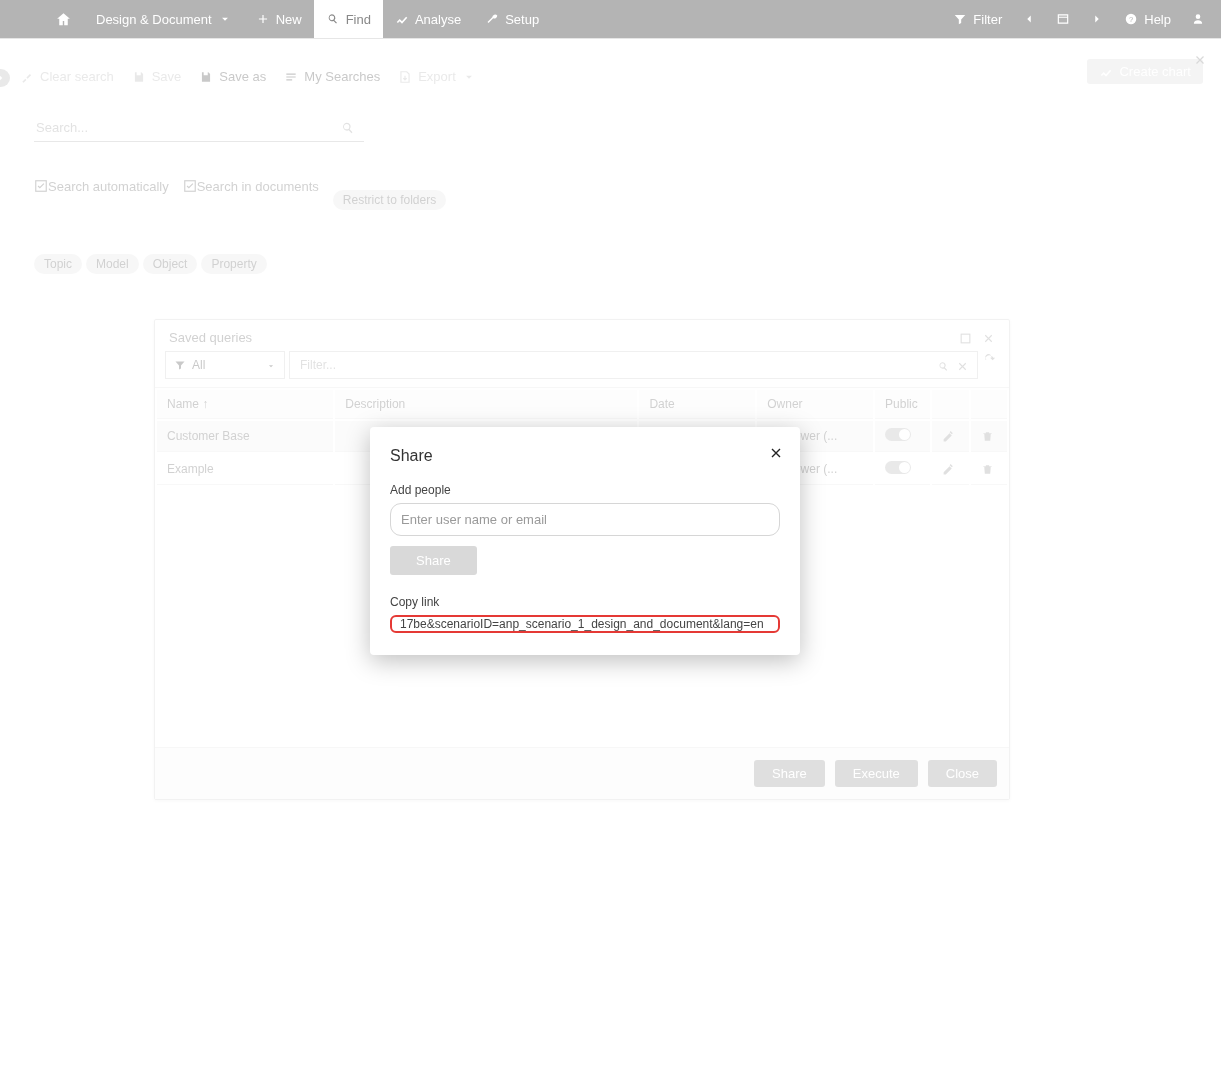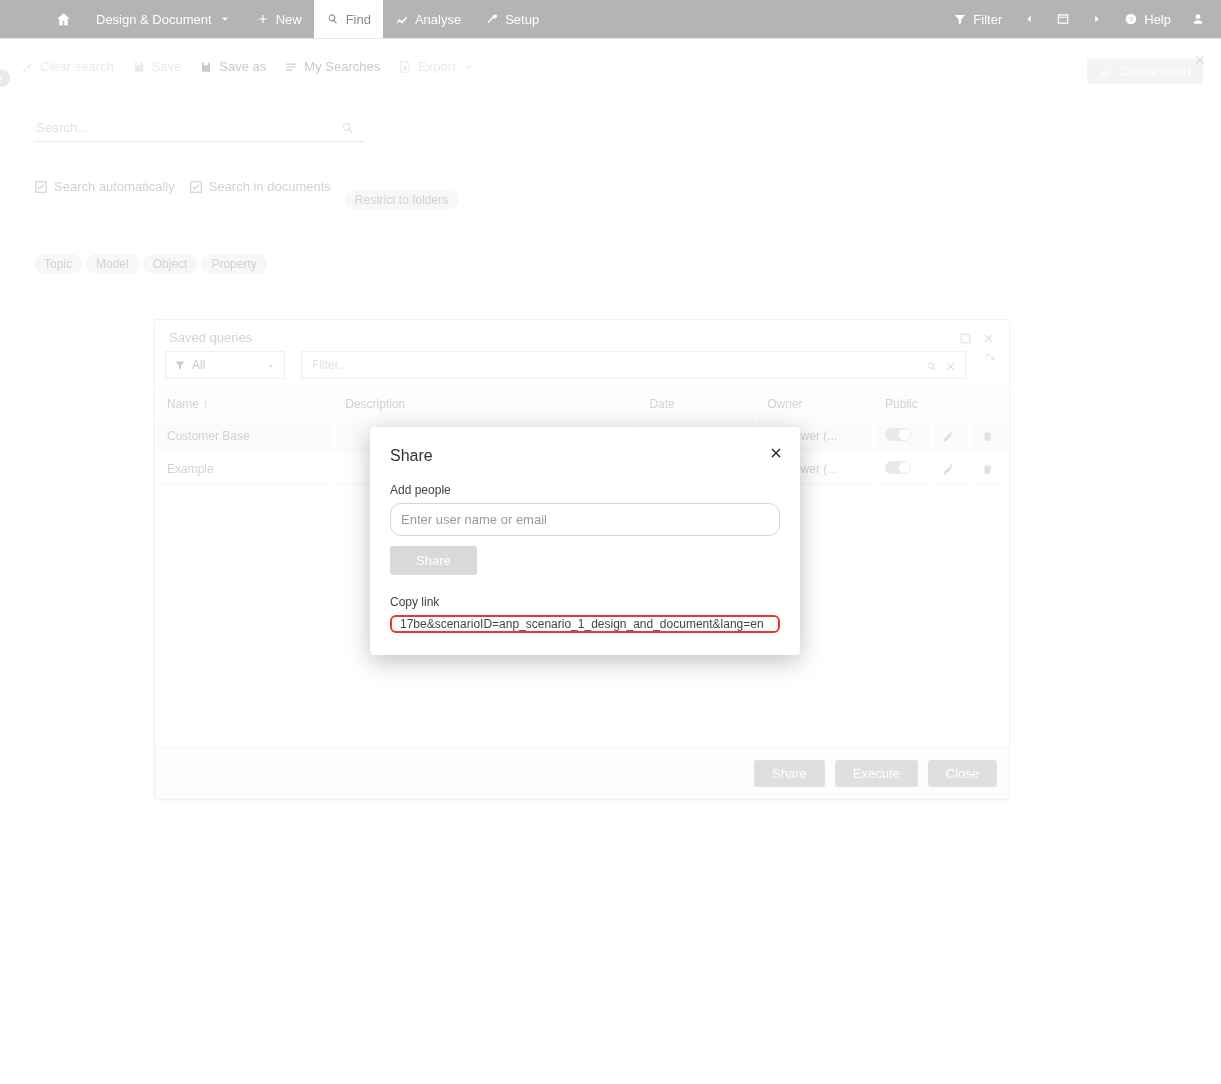--- a/index.html
+++ b/index.html
@@ -18,46 +18,46 @@
 
   
   .page{position:relative;padding:0 0 0 14px;border-top:1px solid #e6e6e6;}
 
   
   .left-handle{position:absolute;left:-8px;top:30px;width:18px;height:18px;border-radius:50%;background:#cfcfcf;color:#fff;display:flex;align-items:center;justify-content:center;font-size:11px;cursor:pointer;}
 
   .close-x{position:absolute;right:14px;top:10px;color:#aaa;font-size:18px;cursor:pointer;}
 
   
-  .toolbar{display:flex;align-items:flex-start;gap:18px;padding:20px 18px 0 6px;}
+  .toolbar{display:flex;align-items:flex-end;gap:18px;padding:20px 18px 0 6px;}
   .tool-link{display:flex;align-items:center;gap:6px;color:#9a9a9a;cursor:pointer;font-size:13px;}
   .tool-link.muted{color:#cfcfcf;}
   .tool-link svg{width:14px;height:14px;fill:currentColor;}
   .toolbar .grow{flex:1;}
   .create-chart{display:flex;align-items:center;gap:6px;background:#e6e6e6;color:#fff;padding:5px 12px;border-radius:3px;cursor:pointer;}
 
   
   .search-row{display:flex;align-items:center;padding:30px 0 0 20px;}
   .search-field{width:330px;border:none;border-bottom:1px solid #ccc;padding:6px 28px 6px 2px;font-size:13px;outline:none;color:#555;}
   .search-field::placeholder{color:#bfbfbf;}
   .search-icon{margin-left:-24px;color:#bfbfbf;}
 
   
   .option-row{display:flex;align-items:center;gap:14px;padding:20px 0 0 20px;color:#9a9a9a;}
-  .chk{display:inline-flex;align-items:flex-end;gap:6px;cursor:pointer;}
+  .chk{display:inline-flex;align-items:center;cursor:pointer;}
   .chipgrey{background:#eee;color:#999;padding:3px 10px;border-radius:10px;font-size:12px;cursor:pointer;margin-top:28px;}
   .filter-row{display:flex;gap:4px;padding:16px 0 0 20px;}
 
   
   .panel{position:absolute;left:154px;top:280px;width:856px;background:#fff;border:1px solid #e3e3e3;border-radius:2px;box-shadow:0 1px 4px rgba(0,0,0,0.06);}
   .panel-header{display:flex;align-items:center;justify-content:space-between;padding:10px 14px 6px 14px;color:#9a9a9a;}
   .panel-header .title{}
   .panel-header .icons{display:flex;gap:10px;color:#bbb;}
 
-  .panel-filterrow{display:flex;align-items:flex-start;gap:16px;padding:0 10px 8px 10px;}
+  .panel-filterrow{display:flex;align-items:flex-start;gap:4px;padding:0 10px 8px 10px;}
   .drop{border:1px solid #ddd;height:28px;display:flex;align-items:center;gap:6px;padding:0 8px;width:120px;color:#888;font-size:12px;cursor:pointer;}
   .panel-filter{flex:1;border:1px solid #ddd;height:28px;display:flex;align-items:center;padding:0 8px;}
   .panel-filter input{border:none;flex:1;outline:none;font-size:12px;color:#555;}
   .panel-filter input::placeholder{color:#bfbfbf;}
   .small-ic{color:#bbb;cursor:pointer;}
   .refresh{color:#bbb;cursor:pointer;padding-right:2px;}
 
   .grid{width:100%;border-top:1px solid #eee;}
   .grid th,.grid td{text-align:left;padding:7px 10px;font-size:12px;color:#9a9a9a;border-bottom:1px solid #f0f0f0;font-weight:normal;}
   .grid th{background:#fafafa;}

